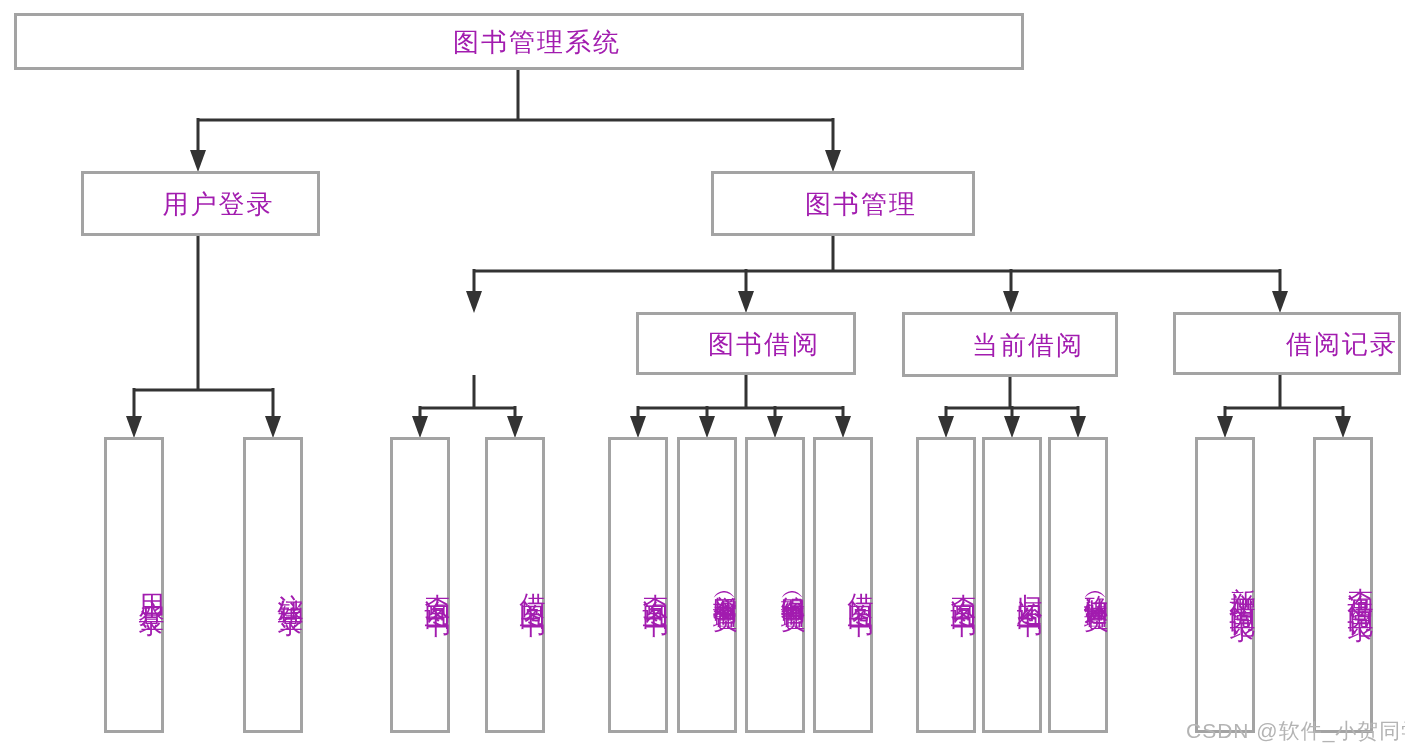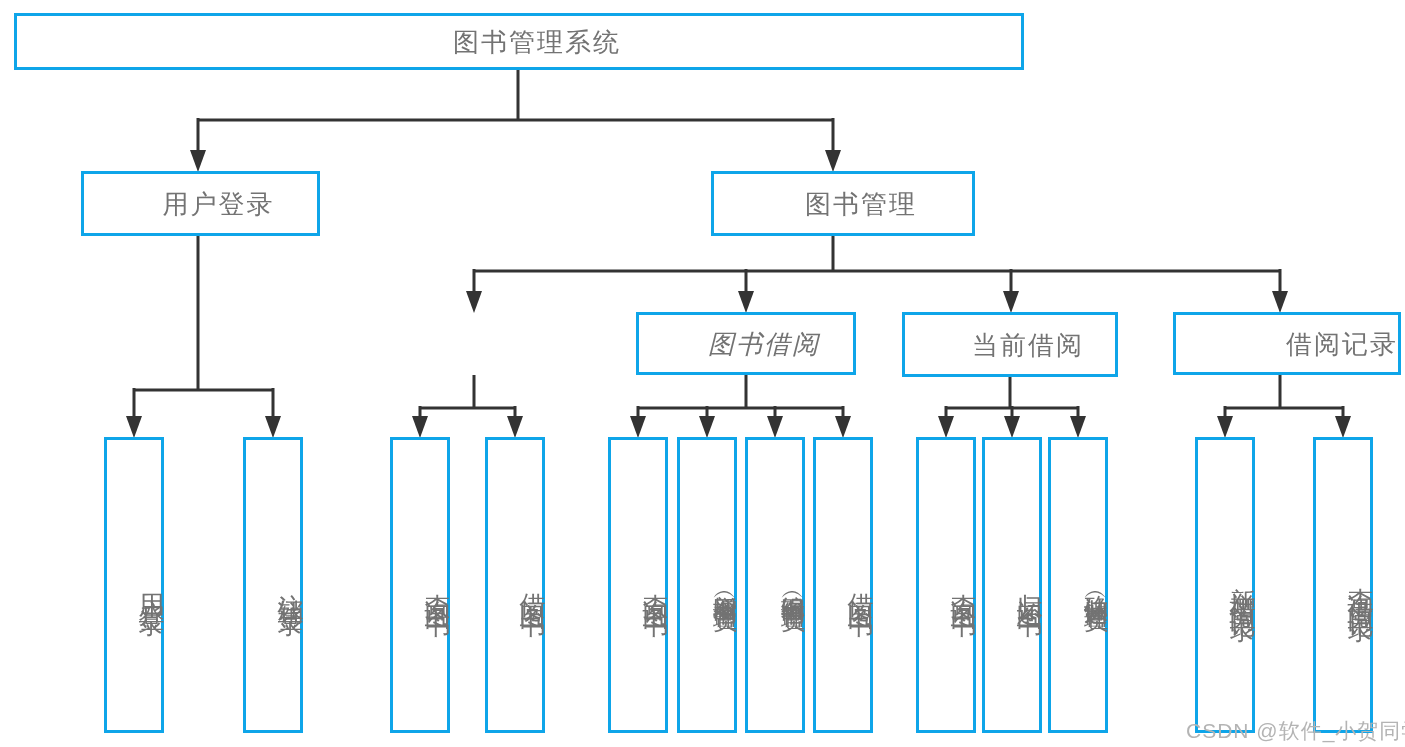--- a/index.html
+++ b/index.html
@@ -13,26 +13,26 @@
   }
   .wires {
     position: absolute;
     left: 0; top: 0;
     width: 1405px; height: 747px;
     pointer-events: none;
   }
   .node {
     position: absolute;
     box-sizing: border-box;
-    border: 3px solid #0ea5e9;
+    border: 3px solid #a3a3a3;
     background: #ffffff;
     display: flex;
     align-items: center;
     justify-content: center;
-    color: #737373;
+    color: #a21caf;
     z-index: 2;
     padding-left: 36px;
   }
   .h-label {
     font-size: 26px;
     letter-spacing: 2px;
     line-height: 1;
     white-space: nowrap;
   }
   .v-label {
@@ -43,21 +43,21 @@
     white-space: nowrap;
   }
   .v-label.long { font-size: 24px; letter-spacing: 2px; }
 
   
   .n-root      { left: 14px;   top: 13px;  width: 1010px; height: 57px; }
   .n-login     { left: 81px;   top: 171px; width: 239px;  height: 65px; }
   .n-mgmt      { left: 711px;  top: 171px; width: 264px;  height: 65px; }
 
   .n-sec0      { left: 363px;  top: 312px; width: 222px;  height: 63px; }
-  .n-sec1      { left: 636px;  top: 312px; width: 220px;  height: 63px; font-style: italic; }
+  .n-sec1      { left: 636px;  top: 312px; width: 220px;  height: 63px; }
   .n-sec2      { left: 902px;  top: 312px; width: 216px;  height: 65px; }
   .n-sec3      { left: 1173px; top: 312px; width: 228px;  height: 63px; justify-content: flex-end; }
 
   .leaf        { top: 437px; width: 60px; height: 296px; }
   .n-l0a { left: 104px; }  .n-l0b { left: 243px; }
   .n-l1a { left: 390px; }  .n-l1b { left: 485px; }
   .n-l2a { left: 608px; }  .n-l2b { left: 677px; }
   .n-l2c { left: 745px; }  .n-l2d { left: 813px; }
   .n-l3a { left: 916px; }  .n-l3b { left: 982px; }
   .n-l3c { left: 1048px; }

